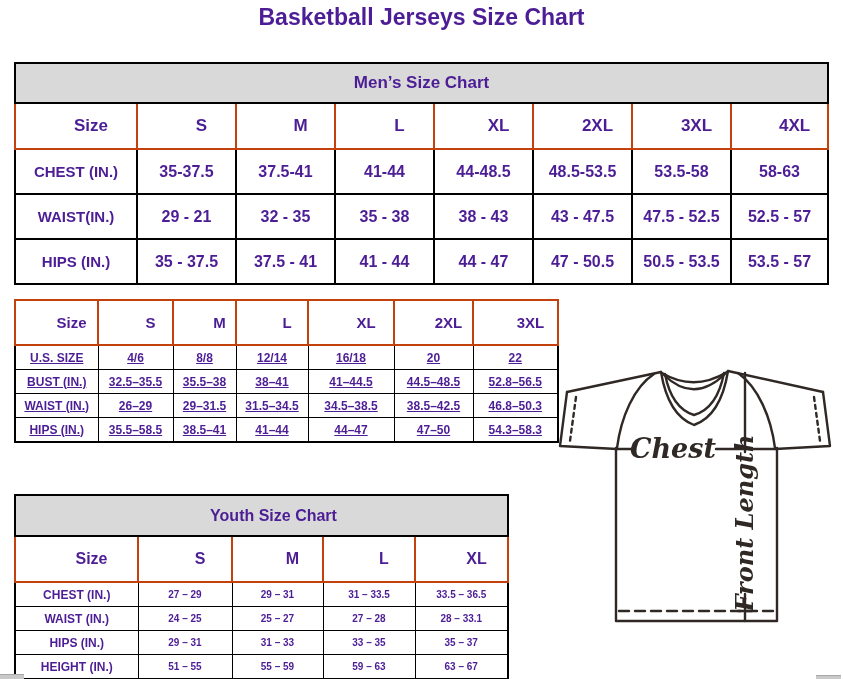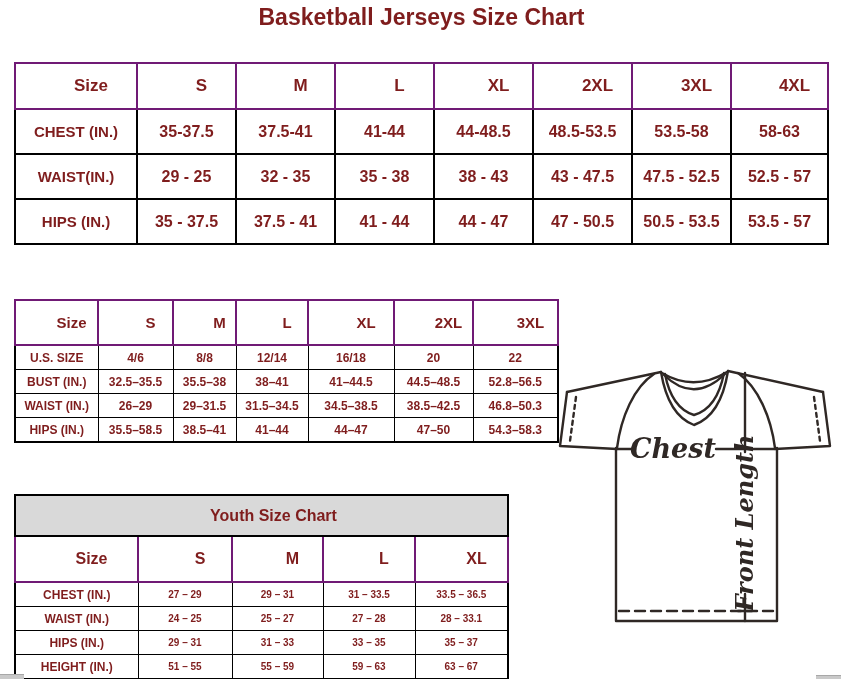--- a/index.html
+++ b/index.html
@@ -1,44 +1,44 @@
 <!DOCTYPE html>
 <html><head>
 <meta charset="utf-8">
 <style>
   html,body{margin:0;padding:0;background:#ffffff;}
   .canvas{
     position:relative;width:843px;height:679px;background:#ffffff;
-    font-family:"Liberation Sans",sans-serif;overflow:hidden;color:#7f1d1d;
+    font-family:"Liberation Sans",sans-serif;overflow:hidden;color:#4c1d95;
   }
   .page-title{
     position:absolute;top:4px;left:0;width:100%;text-align:center;
     font-size:23px;font-weight:bold;letter-spacing:0;
   }
   table.size-table{
     position:absolute;border-collapse:collapse;table-layout:fixed;
     background:#fff;border:2px solid #000;
   }
   table.size-table th,table.size-table td{
     border:1px solid #000;text-align:center;vertical-align:middle;
     font-weight:bold;padding:0;overflow:hidden;white-space:nowrap;
   }
   table.size-table tr.band th{background:#d9d9d9;border:2px solid #000;}
-  table.size-table tr.cols th{border:2px solid #701a75;padding-left:30px;}
+  table.size-table tr.cols th{border:2px solid #c2410c;padding-left:30px;}
 
   #men-table{left:14px;top:62px;width:813px;}
   #men-table tr.band th{font-size:17px;height:38px;}
   #men-table tr.cols th{font-size:17px;height:44px;}
   #men-table td{font-size:16px;height:43px;border:2px solid #000;}
   #men-table td.row-label{font-size:15px;}
 
   #women-table{left:14px;top:299px;width:543px;}
   #women-table tr.band th{font-size:16px;height:39px;}
   #women-table tr.cols th{font-size:15px;height:43px;}
-  #women-table td{font-size:12px;height:23px;}
+  #women-table td{font-size:12px;height:23px;text-decoration:underline;}
   #women-table td.row-label{font-size:12px;}
 
   #youth-table{left:14px;top:494px;width:493px;}
   #youth-table tr.band th{font-size:16px;height:39px;padding-left:24px;}
   #youth-table tr.cols th{font-size:16px;height:44px;}
   #youth-table td{font-size:10px;height:23px;}
   #youth-table td.row-label{font-size:12px;}
 
   .jersey-svg{position:absolute;left:540px;top:350px;}
   .jersey-svg path{fill:none;stroke:#2f2825;stroke-width:2.4;stroke-linecap:round;stroke-linejoin:round;}
@@ -60,20 +60,23 @@
         <col style="width: 122px;">
         <col style="width: 99px;">
         <col style="width: 99px;">
         <col style="width: 99px;">
         <col style="width: 99px;">
         <col style="width: 99px;">
         <col style="width: 99px;">
         <col style="width: 97px;">
       </colgroup>
       <thead>
+        <tr class="band">
+          <th colspan="8">Men’s Size Chart</th>
+        </tr>
         <tr class="cols">
           <th>Size</th>
           <th>S</th>
           <th>M</th>
           <th>L</th>
           <th>XL</th>
           <th>2XL</th>
           <th>3XL</th>
           <th>4XL</th>
         </tr>
@@ -84,21 +87,21 @@
           <td>35-37.5</td>
           <td>37.5-41</td>
           <td>41-44</td>
           <td>44-48.5</td>
           <td>48.5-53.5</td>
           <td>53.5-58</td>
           <td>58-63</td>
         </tr>
         <tr>
           <td class="row-label">WAIST(IN.)</td>
-          <td>29 - 25</td>
+          <td>29 - 21</td>
           <td>32 - 35</td>
           <td>35 - 38</td>
           <td>38 - 43</td>
           <td>43 - 47.5</td>
           <td>47.5 - 52.5</td>
           <td>52.5 - 57</td>
         </tr>
         <tr>
           <td class="row-label">HIPS (IN.)</td>
           <td>35 - 37.5</td>

